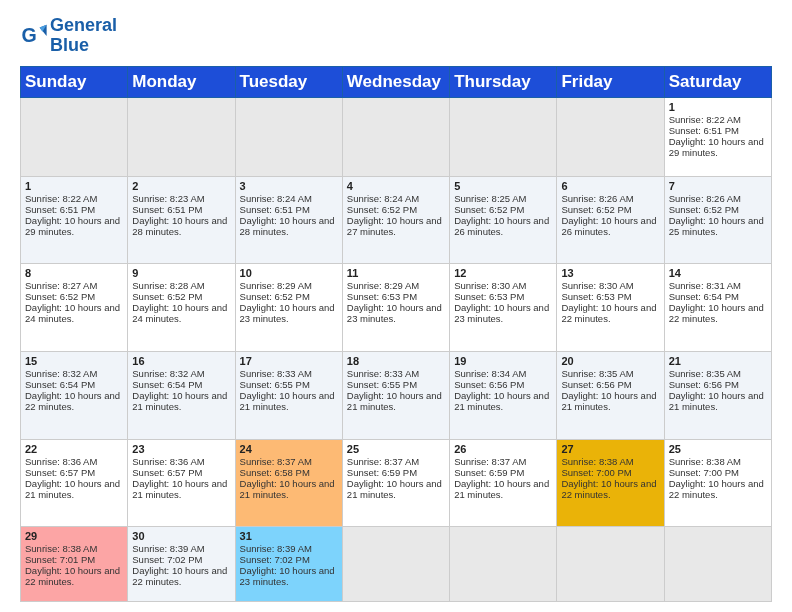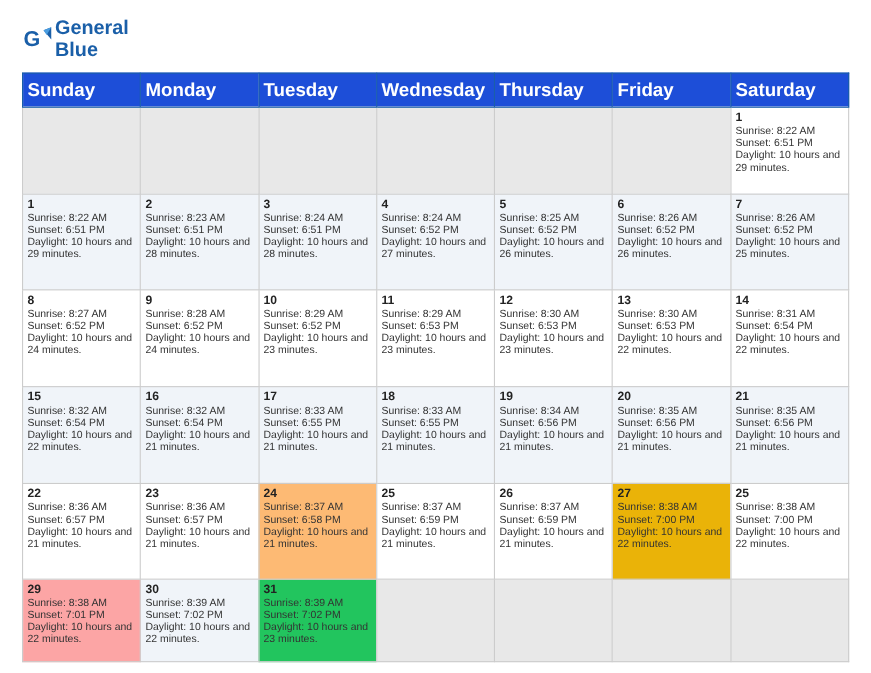--- a/index.html
+++ b/index.html
@@ -167,21 +167,21 @@
           <td style="background: rgb(255, 255, 255);"><span class="day-num">23</span><span>Sunrise: 8:36 AM</span><br><span>Sunset: 6:57 PM</span><br><span>Daylight: 10 hours and 21 minutes.</span></td>
           <td style="background: #fdba74;"><span class="day-num">24</span><span>Sunrise: 8:37 AM</span><br><span>Sunset: 6:58 PM</span><br><span>Daylight: 10 hours and 21 minutes.</span></td>
           <td style="background: rgb(255, 255, 255);"><span class="day-num">25</span><span>Sunrise: 8:37 AM</span><br><span>Sunset: 6:59 PM</span><br><span>Daylight: 10 hours and 21 minutes.</span></td>
           <td style="background: rgb(255, 255, 255);"><span class="day-num">26</span><span>Sunrise: 8:37 AM</span><br><span>Sunset: 6:59 PM</span><br><span>Daylight: 10 hours and 21 minutes.</span></td>
           <td style="background: #eab308;"><span class="day-num">27</span><span>Sunrise: 8:38 AM</span><br><span>Sunset: 7:00 PM</span><br><span>Daylight: 10 hours and 22 minutes.</span></td>
           <td style="background: rgb(255, 255, 255);"><span class="day-num">25</span><span>Sunrise: 8:38 AM</span><br><span>Sunset: 7:00 PM</span><br><span>Daylight: 10 hours and 22 minutes.</span></td>
         </tr>
         <tr style="height: 68px;">
           <td style="background: #fca5a5;"><span class="day-num">29</span><span>Sunrise: 8:38 AM</span><br><span>Sunset: 7:01 PM</span><br><span>Daylight: 10 hours and 22 minutes.</span></td>
           <td style="background: rgb(240, 244, 249);"><span class="day-num">30</span><span>Sunrise: 8:39 AM</span><br><span>Sunset: 7:02 PM</span><br><span>Daylight: 10 hours and 22 minutes.</span></td>
-          <td style="background: #22c55e;"><span class="day-num">31</span><span>Sunrise: 8:39 AM</span><br><span>Sunset: 7:02 PM</span><br><span>Daylight: 10 hours and 23 minutes.</span></td>
+          <td style="background: #7dd3fc;"><span class="day-num">31</span><span>Sunrise: 8:39 AM</span><br><span>Sunset: 7:02 PM</span><br><span>Daylight: 10 hours and 23 minutes.</span></td>
           <td class="empty-cell"></td>
           <td class="empty-cell"></td>
           <td class="empty-cell"></td>
           <td class="empty-cell"></td>
         </tr>
       </tbody>
   </table>
 </div>
 
 </body></html>

